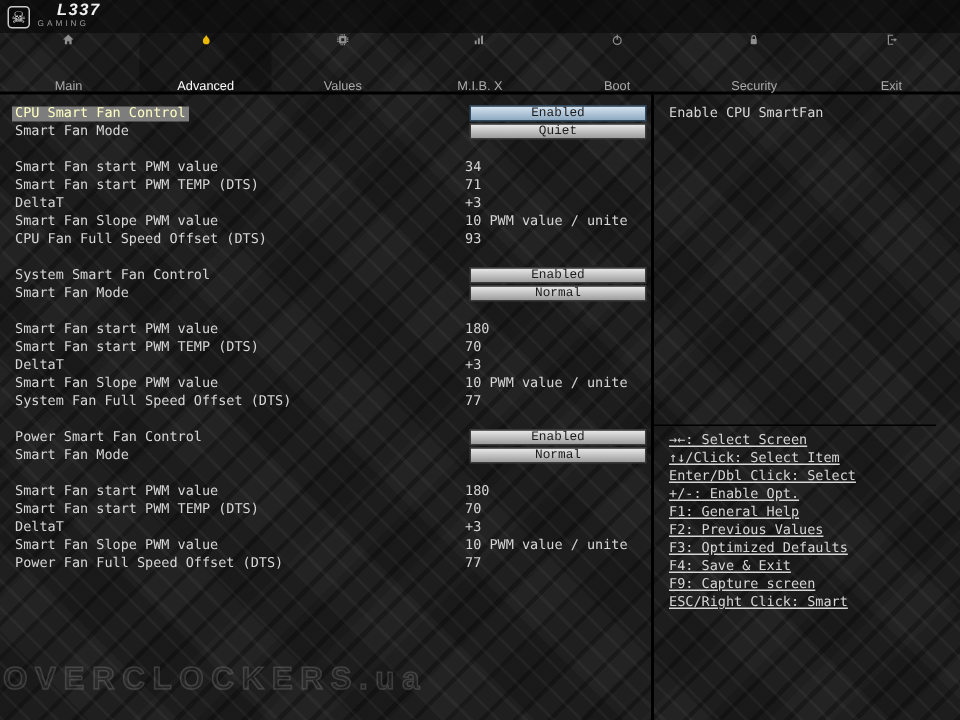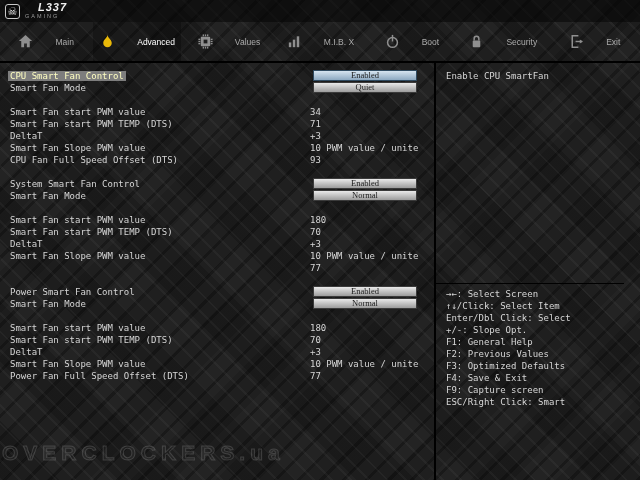--- a/index.html
+++ b/index.html
@@ -25,48 +25,48 @@
   .brand { margin-left: 5px; line-height: 1; }
   .brand .t { font-family: "Liberation Sans", sans-serif; font-weight: bold; font-style: italic;
     font-size: 11px; color: #f0f0f0; letter-spacing: 1px; margin-left: 13px; }
   .brand .s { font-family: "Liberation Sans", sans-serif; font-size: 5.5px; color: #9a9a9a;
     letter-spacing: 2px; margin-top: 1px; }
 
   
   .tabs { position: absolute; left: 0; top: 22px; width: 100%; height: 41px;
     display: flex; justify-content: space-around; align-items: center;
     border-bottom: 2px solid #000; }
-  .tab { width: 88px; height: 40px; display: flex; flex-direction: row; align-items: center;
+  .tab { width: 88px; height: 40px; display: flex; flex-direction: column; align-items: center;
     justify-content: center; gap: 21px; cursor: default; }
   .tab svg { width: 17px; height: 17px; }
   .tab .ico-fill { fill: #8f8f8f; } .tab .ico-stroke { stroke: #8f8f8f; fill: none; stroke-width: 1.6; }
   .tab.active .ico-fill { fill: #eab908; }
   .tab .tlabel { font-family: "Liberation Sans", sans-serif; font-size: 8.5px; color: #ababab; }
   .tab.active .tlabel { color: #ffffff; text-align: right; }
   .tab.active { background: rgba(0,0,0,0.25); }
 
   
   .settings { position: absolute; left: 0; top: 70px; width: 434px; }
   .row { position: relative; height: 12px; }
   .row .lab { position: absolute; left: 10px; top: 1px; font-size: 9px; color: #d6d6d6; white-space: pre; }
   .row.selected .lab { background: #7d7d7d; color: #ffffc2; padding: 0 2px; left: 8px; }
   .row .val { position: absolute; left: 310px; top: 1px; font-size: 9px; color: #d6d6d6; white-space: pre; }
-  .row .btn { position: absolute; left: 313px; top: 0; width: 104px; height: 11px;
+  .row .btn { position: absolute; left: 313px; top: 0; width: 118px; height: 11px;
     background: linear-gradient(#e9e9e9, #9c9c9c); border: 1px solid #3a3a3a;
     color: #1c1c1c; font-size: 8.5px; line-height: 9px; text-align: center;
-    font-family: Liberation Serif, serif; }
+    font-family: Liberation Mono, monospace; }
   .row .btn.hl { background: linear-gradient(#d6e4f0, #8da9c1); border-color: #2f4a60; }
 
   
   .helppanel { position: absolute; left: 434px; top: 63px; width: 190px; height: 417px;
     border-left: 2px solid #000; }
   .helptext { padding: 8px 0 0 10px; font-size: 9px; color: #d6d6d6; }
   .legend { position: absolute; left: 0; top: 220px; width: 100%;
     border-top: 1px solid #000; padding: 4px 0 0 10px; }
-  .legend-line { font-size: 9px; line-height: 12px; color: #d6d6d6; white-space: pre; }
+  .legend-line { font-size: 9px; line-height: 12px; color: #d6d6d6; white-space: pre; text-decoration: underline; }
 
   
   .watermark { position: absolute; left: 2px; top: 441px;
     font-family: "Liberation Sans", sans-serif; font-weight: bold;
     font-size: 21px; letter-spacing: 5px;
     color: rgba(200,200,200,0.05);
     -webkit-text-stroke: 1px rgba(180,180,180,0.22); }
 </style>
 </head>
 <body>
@@ -195,20 +195,21 @@
       </div>
       <div class="row">
         <span class="lab">DeltaT</span>
         <span class="val">+3</span>
       </div>
       <div class="row">
         <span class="lab">Smart Fan Slope PWM value</span>
         <span class="val">10 PWM value / unite</span>
       </div>
       <div class="row">
+        <span class="lab">System Fan Full Speed Offset (DTS)</span>
         <span class="val">77</span>
       </div>
       <div class="row"></div>
       <div class="row">
         <span class="lab">Power Smart Fan Control</span>
         <span class="btn">Enabled</span>
       </div>
       <div class="row">
         <span class="lab">Smart Fan Mode</span>
         <span class="btn">Normal</span>
@@ -235,21 +236,21 @@
         <span class="val">77</span>
       </div>
     </div>
 
   <div class="helppanel">
     <div class="helptext">Enable CPU SmartFan</div>
     <div class="legend" id="legend-lines">
         <div class="legend-line">→←: Select Screen</div>
         <div class="legend-line">↑↓/Click: Select Item</div>
         <div class="legend-line">Enter/Dbl Click: Select</div>
-        <div class="legend-line">+/-: Slope Opt.</div>
+        <div class="legend-line">+/-: Enable Opt.</div>
         <div class="legend-line">F1: General Help</div>
         <div class="legend-line">F2: Previous Values</div>
         <div class="legend-line">F3: Optimized Defaults</div>
         <div class="legend-line">F4: Save &amp; Exit</div>
         <div class="legend-line">F9: Capture screen</div>
         <div class="legend-line">ESC/Right Click: Smart</div>
       </div>
   </div>
 
   <div class="watermark">OVERCLOCKERS.ua</div>

